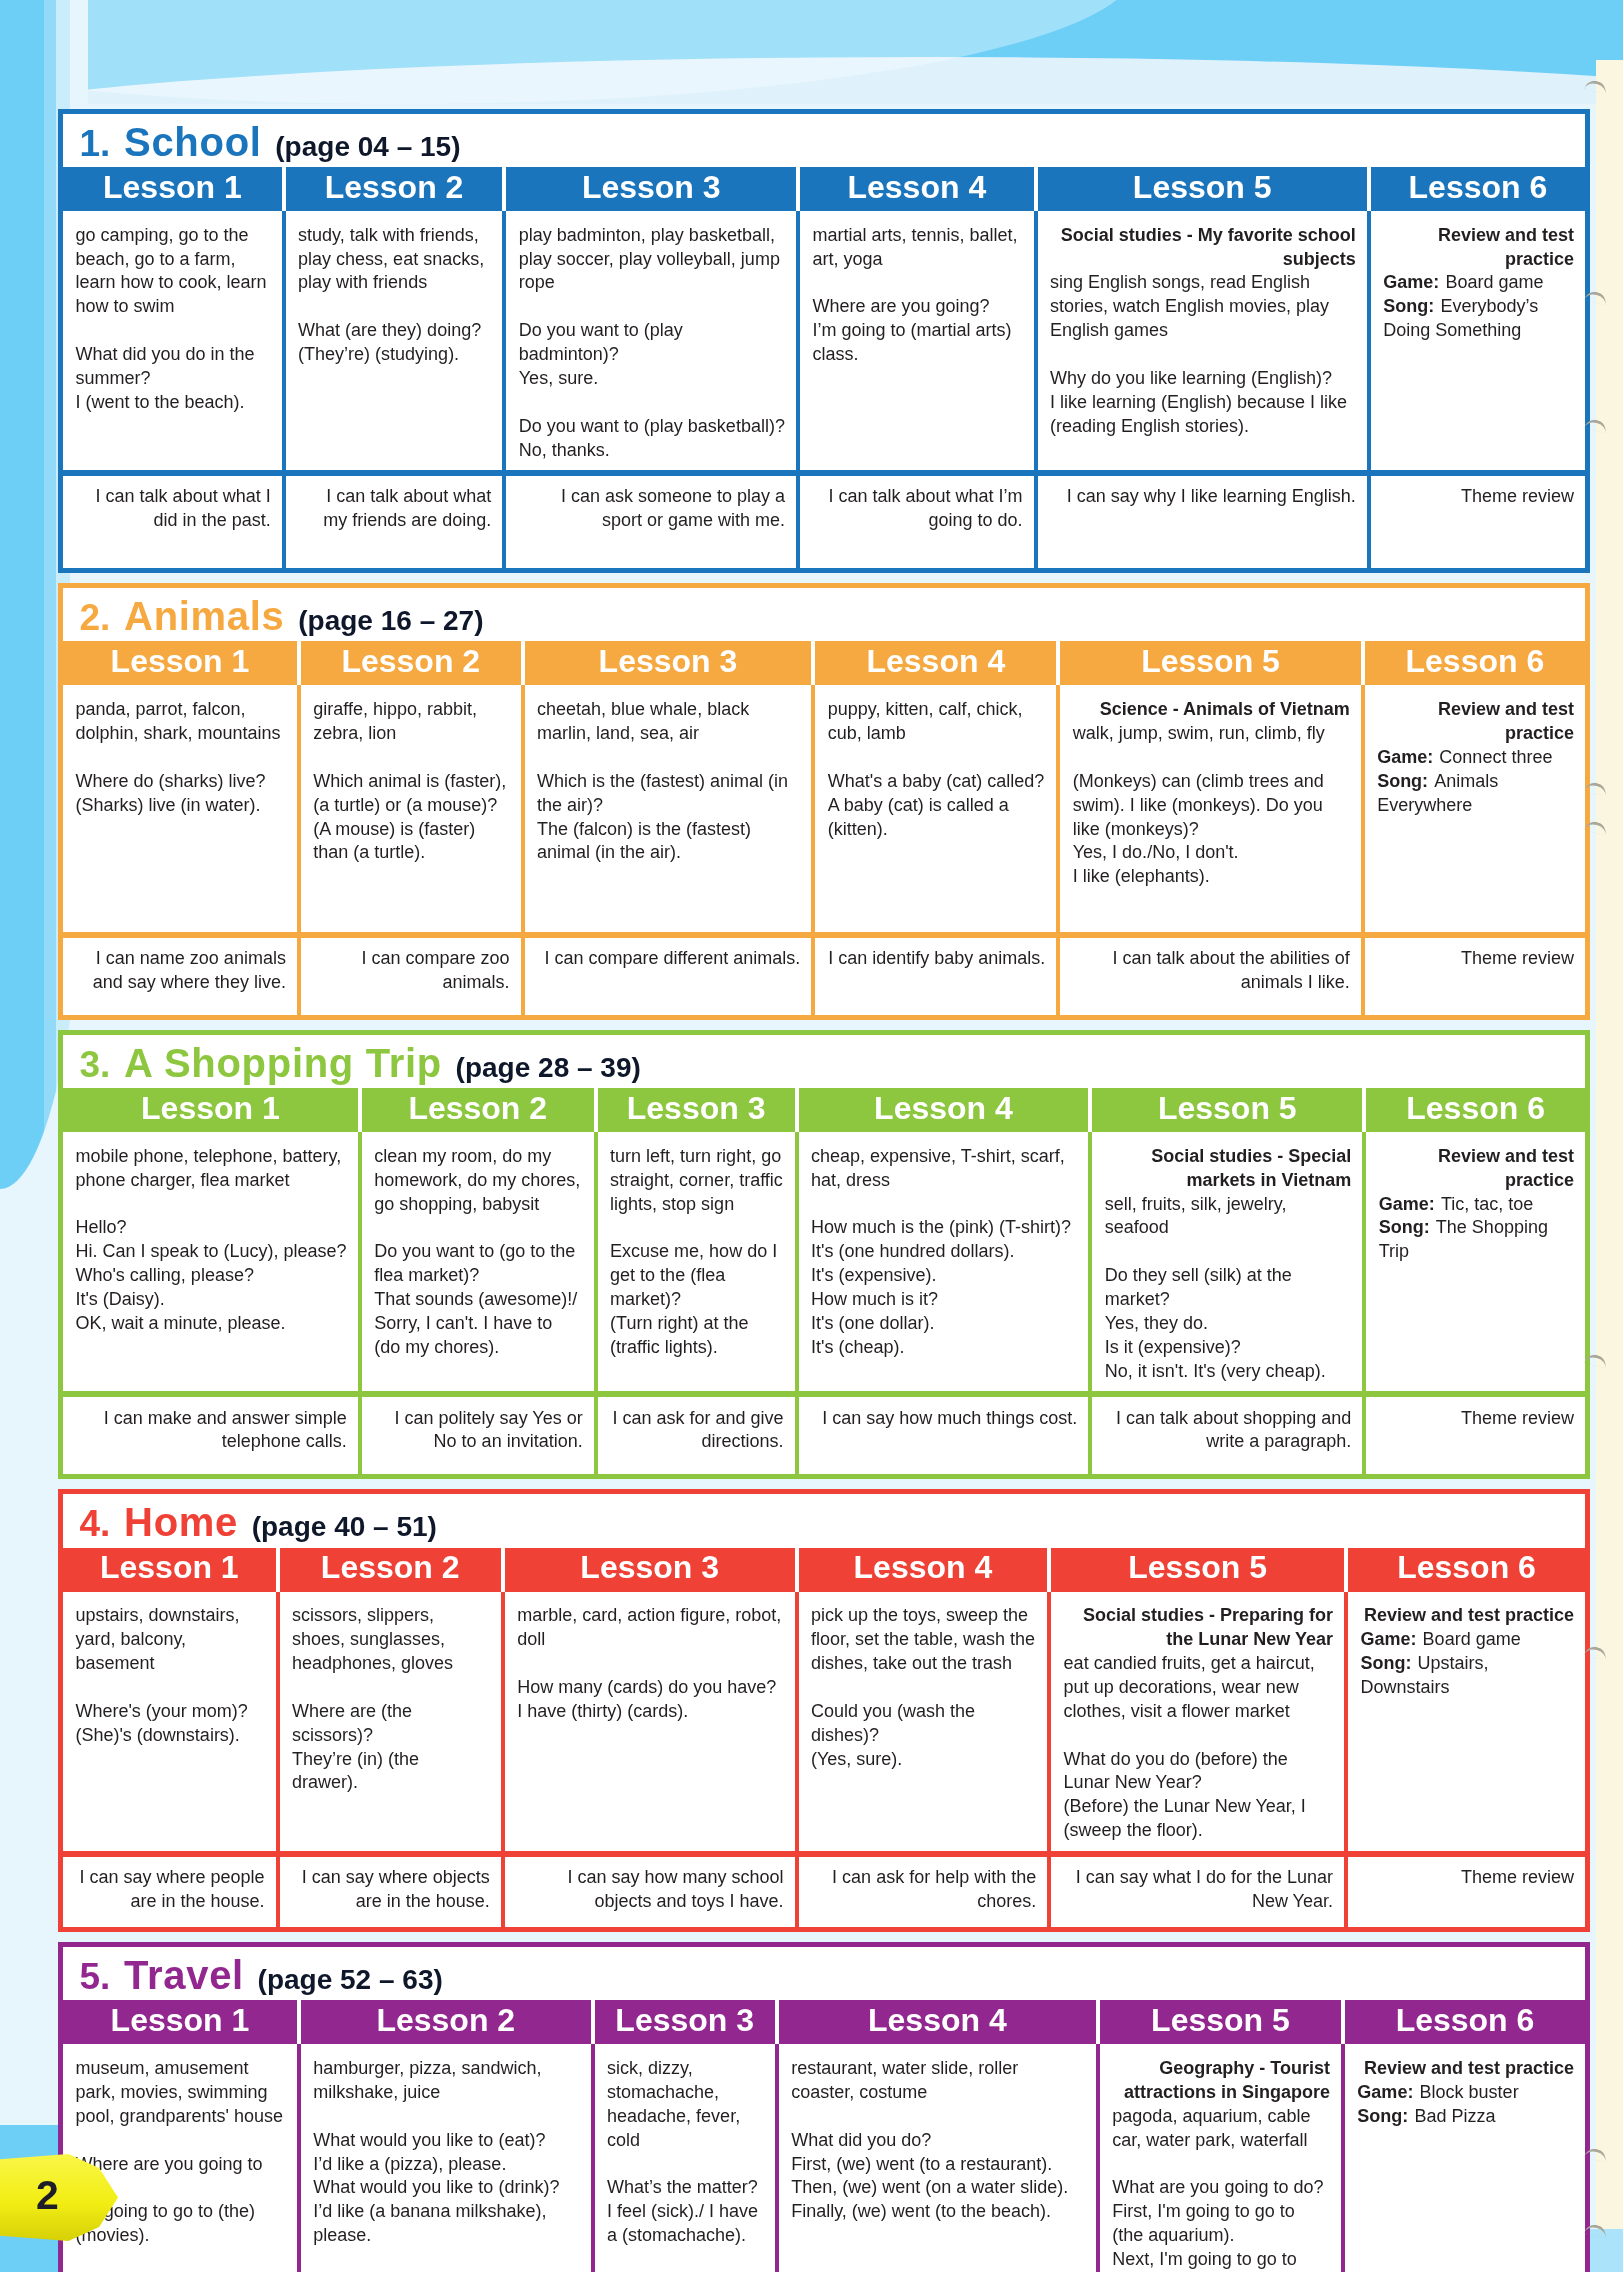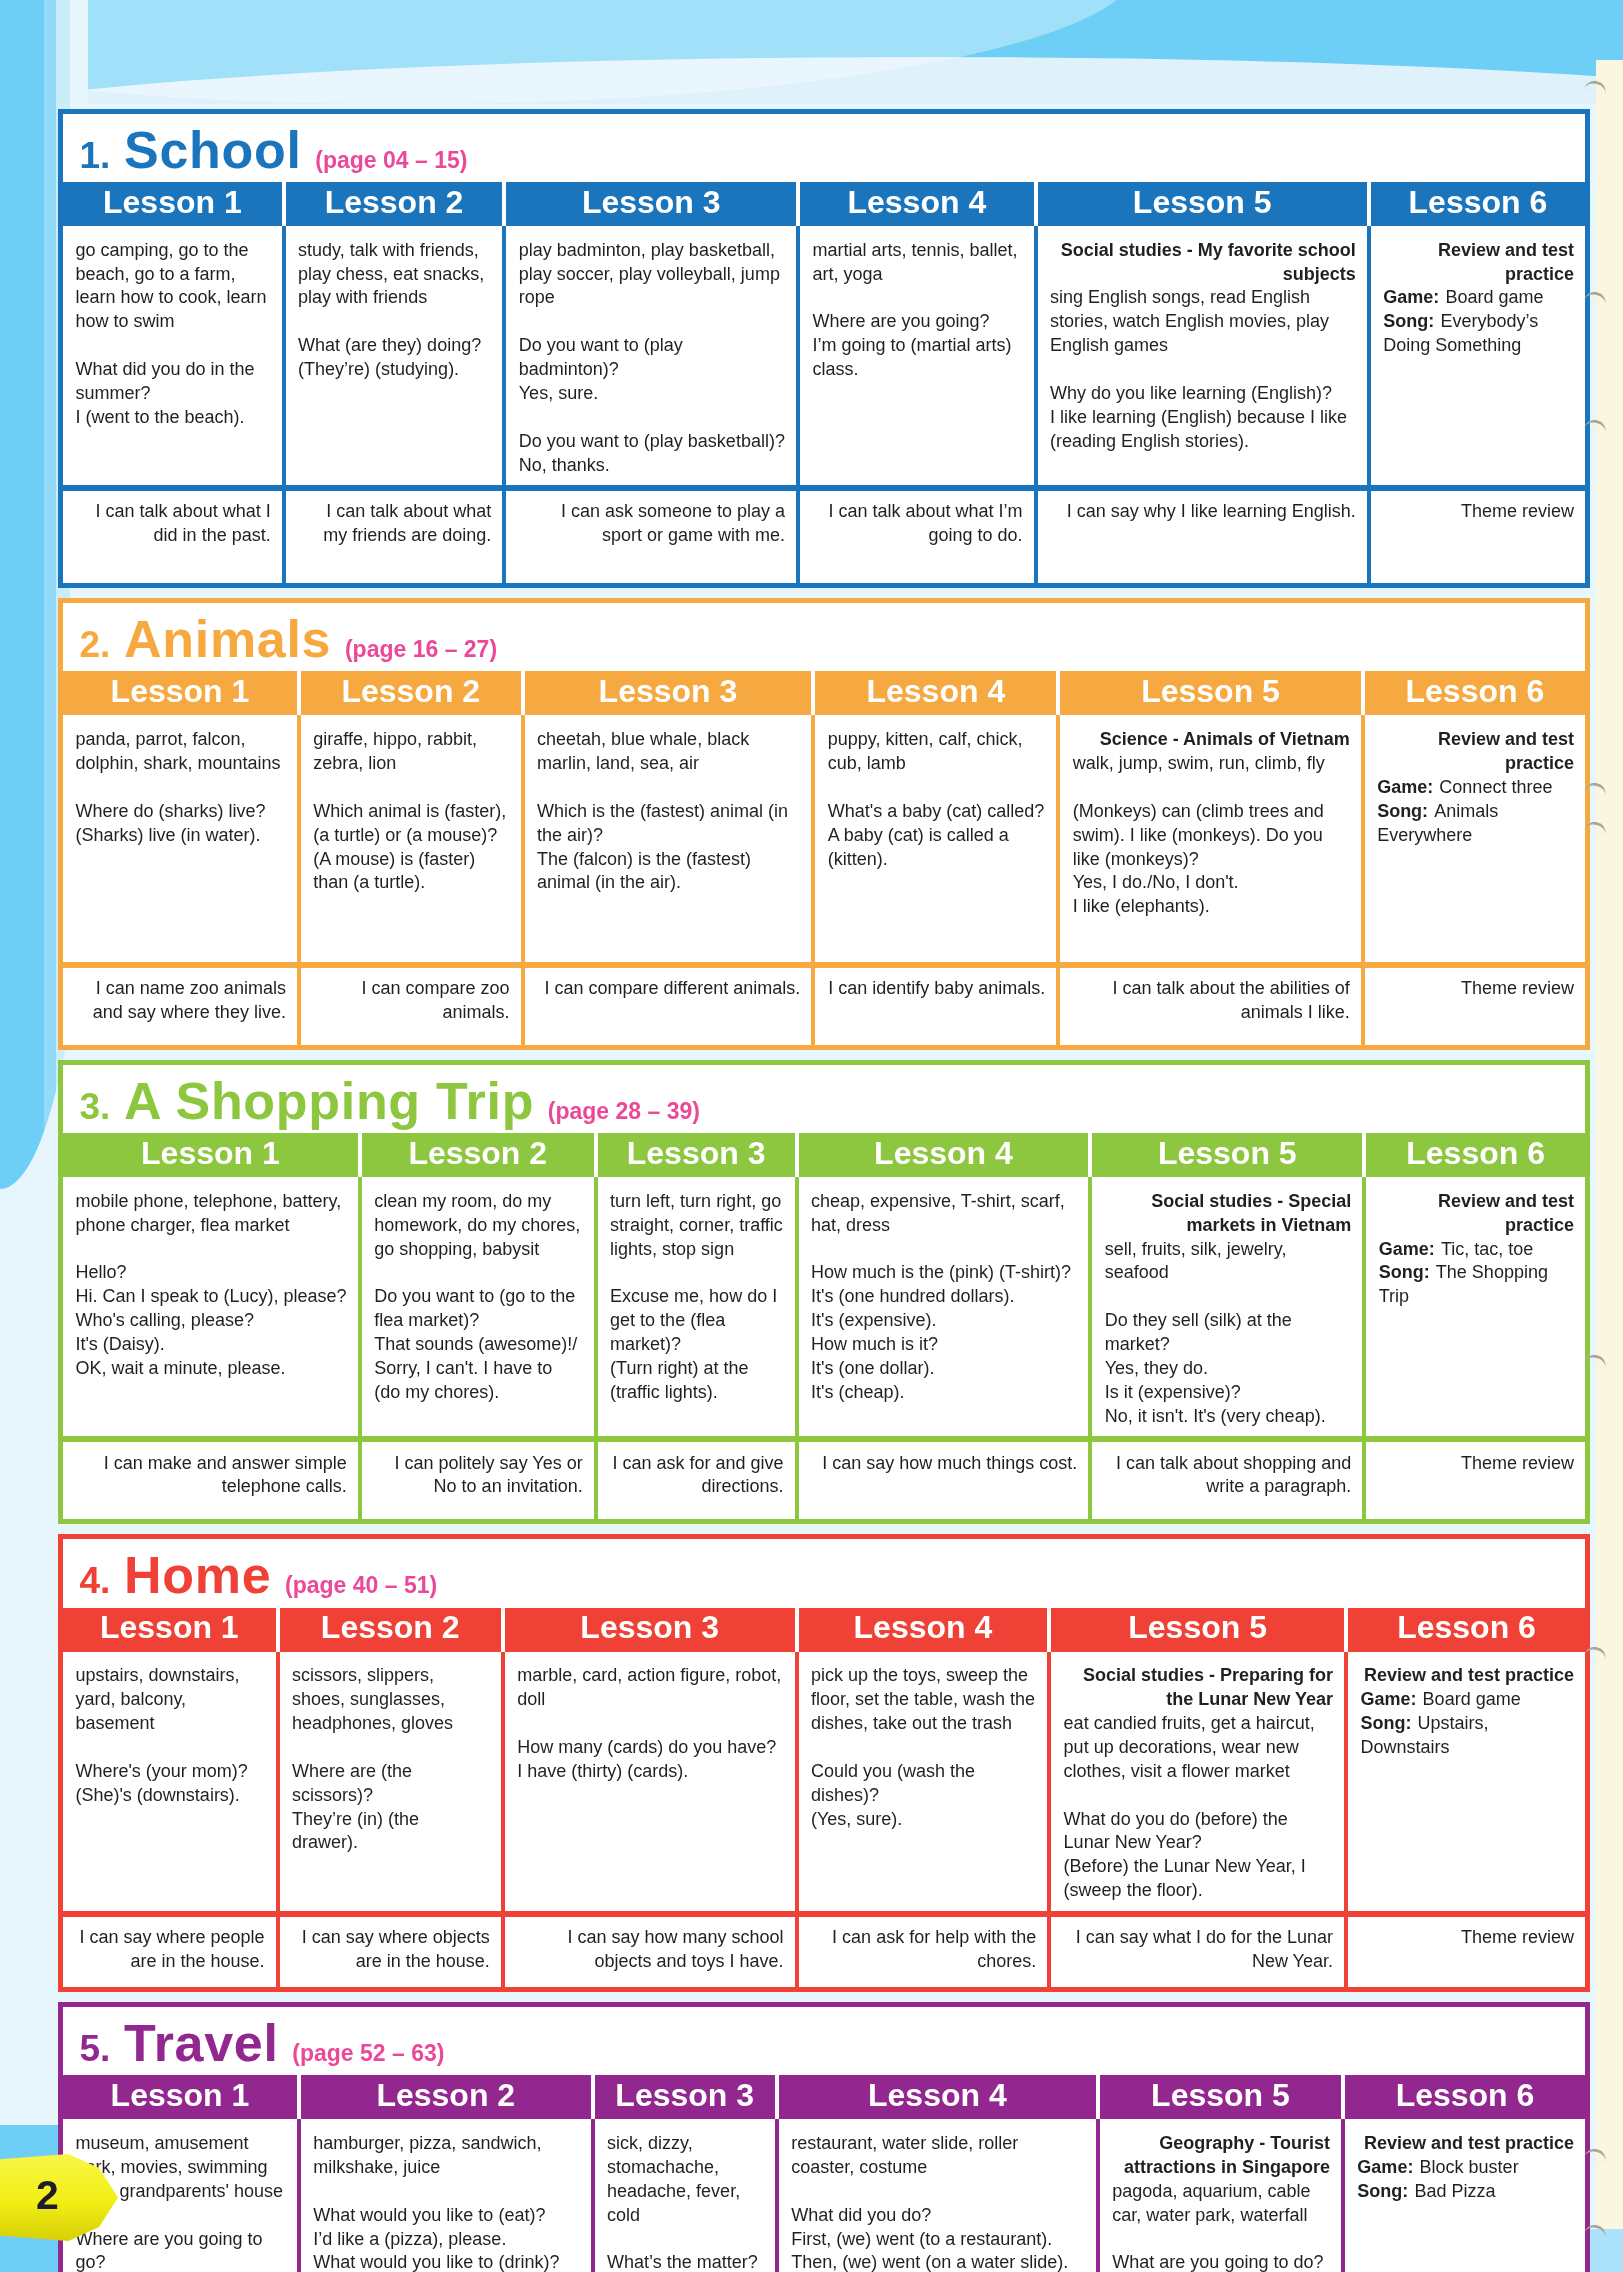--- a/index.html
+++ b/index.html
@@ -34,22 +34,22 @@
   .page-tab{position:absolute;left:0;top:2154px;width:118px;height:87px;z-index:2;
     background:linear-gradient(180deg,#f9f648 0%,#f2ee14 55%,#d6d006 100%);
     clip-path:polygon(0 6%,58% 0,84% 16%,100% 50%,84% 84%,58% 100%,0 94%);}
   .page-tab .tab-num{position:absolute;left:36px;top:18px;font-size:41px;font-weight:bold;color:#1e1e28;}
 
   
   #units{position:relative;z-index:1;padding-top:109px;}
   .unit{width:1532px;margin:0 0 10.3px 58px;background:#ffffff;border:5.5px solid var(--c);box-sizing:border-box;}
   .unit-title{display:flex;align-items:baseline;gap:13.7px;padding:5.5px 13.7px 2.7px 16.5px;}
   .u-num{font-size:37px;font-weight:bold;color:var(--c);}
-  .u-name{font-size:52px;font-weight:bold;color:var(--c);letter-spacing:0.7px;}
-  .u-pages{font-size:23px;font-weight:bold;color:#ec4899;}
+  .u-name{font-size:40px;font-weight:bold;color:var(--c);letter-spacing:0.7px;}
+  .u-pages{font-size:28px;font-weight:bold;color:#0f172a;}
 
   table.unit-table{width:100%;border-collapse:collapse;table-layout:fixed;}
   .unit-table th{background:var(--c);color:#fff;font-size:32px;font-weight:bold;height:38px;
     border-left:4.8px solid #fff;text-align:center;}
   .unit-table th:first-child{border-left:none;}
   .content-row td{border:4.1px solid var(--c);border-bottom-width:6.2px;vertical-align:top;
     padding:12.4px 11px 6.9px 12.4px;font-size:18px;line-height:1.33;color:#231f20;}
   .ican-row td{border:4.1px solid var(--c);vertical-align:top;padding:9.6px 11px 5.5px 12.4px;
     font-size:18px;line-height:1.33;color:#231f20;white-space:pre-line;text-align:right;}
   .content-row td:first-child,.ican-row td:first-child{border-left:none;}

